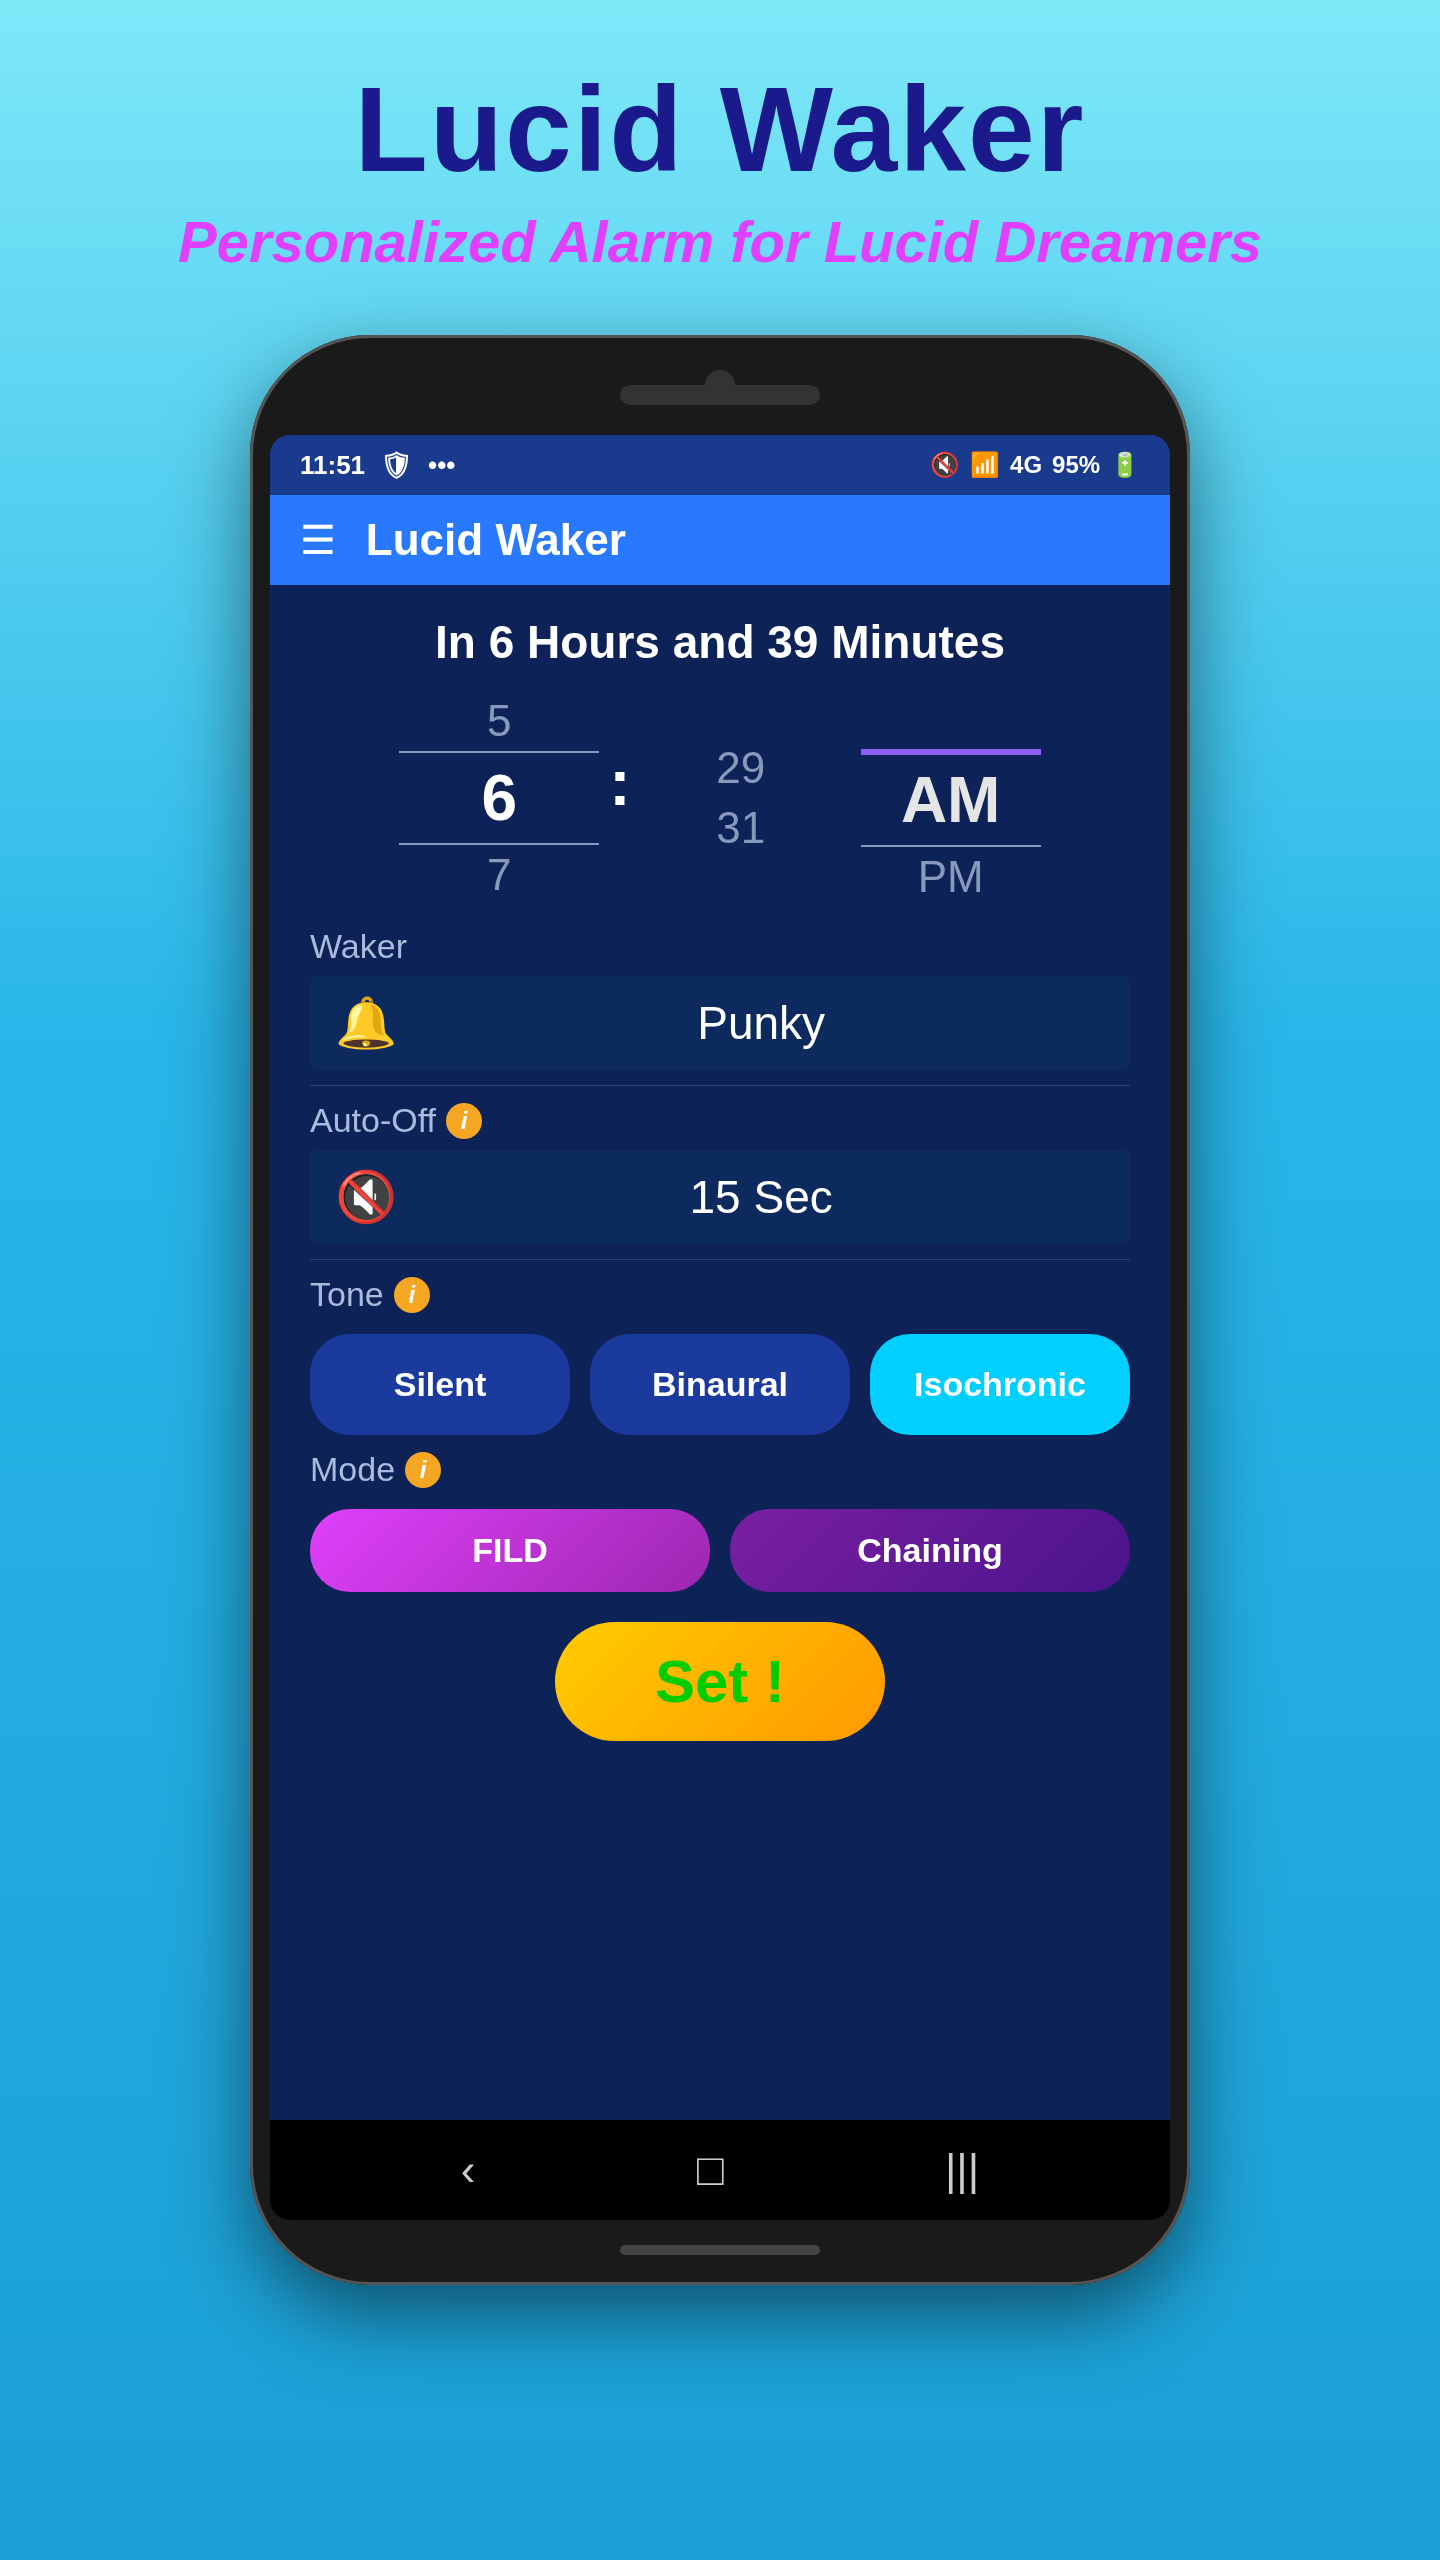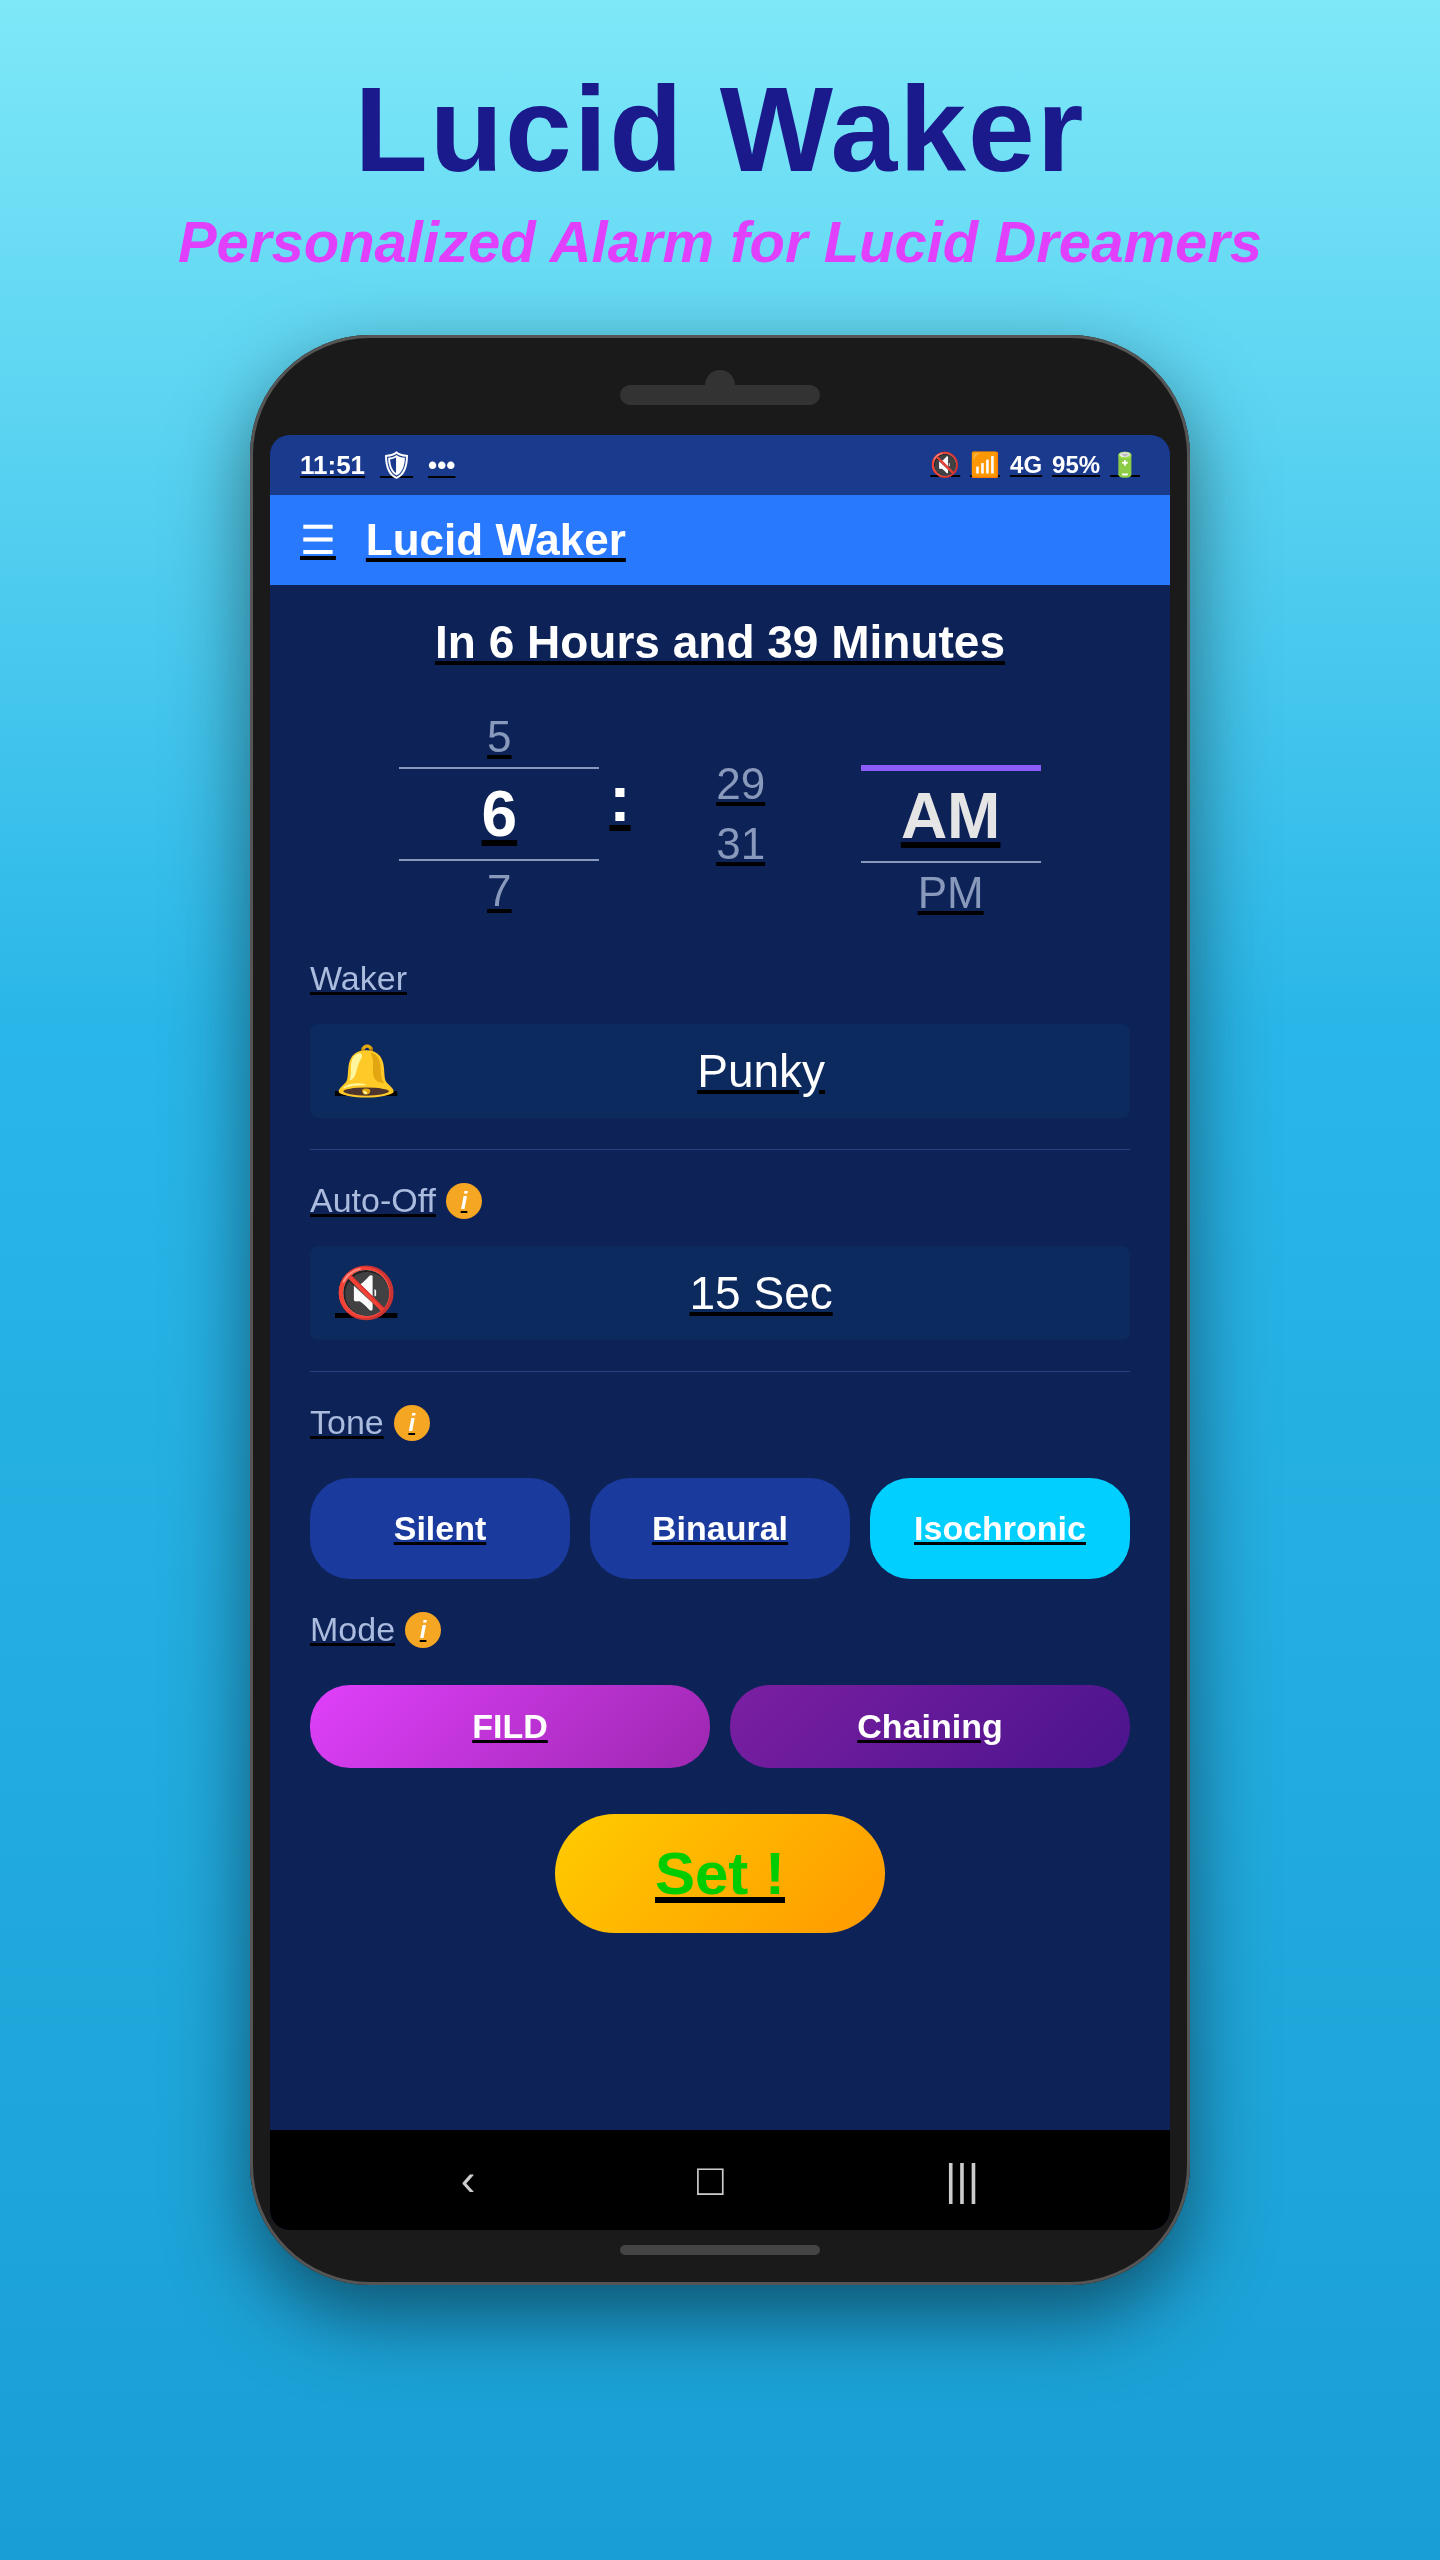--- a/index.html
+++ b/index.html
@@ -82,21 +82,21 @@
     
     .phone-screen {
       width: 900px;
       flex: 1;
       background: #0a2a6e;
       border-radius: 20px;
       overflow: hidden;
       display: flex;
       flex-direction: column;
       margin-top: 10px;
-      text-decoration: underline;
+      margin-bottom: 10px;
     }
 
     
     .status-bar {
       background: #1a3a8e;
       height: 60px;
       display: flex;
       align-items: center;
       justify-content: space-between;
       padding: 0 30px;
@@ -140,21 +140,21 @@
       font-weight: 600;
     }
 
     
     .main-content {
       flex: 1;
       background: #0d2257;
       padding: 30px 40px;
       display: flex;
       flex-direction: column;
-      gap: 16px;
+      gap: 0px;
     }
 
     
     .countdown-text {
       color: white;
       font-size: 46px;
       font-weight: 800;
       text-align: center;
       margin-bottom: 20px;
     }

